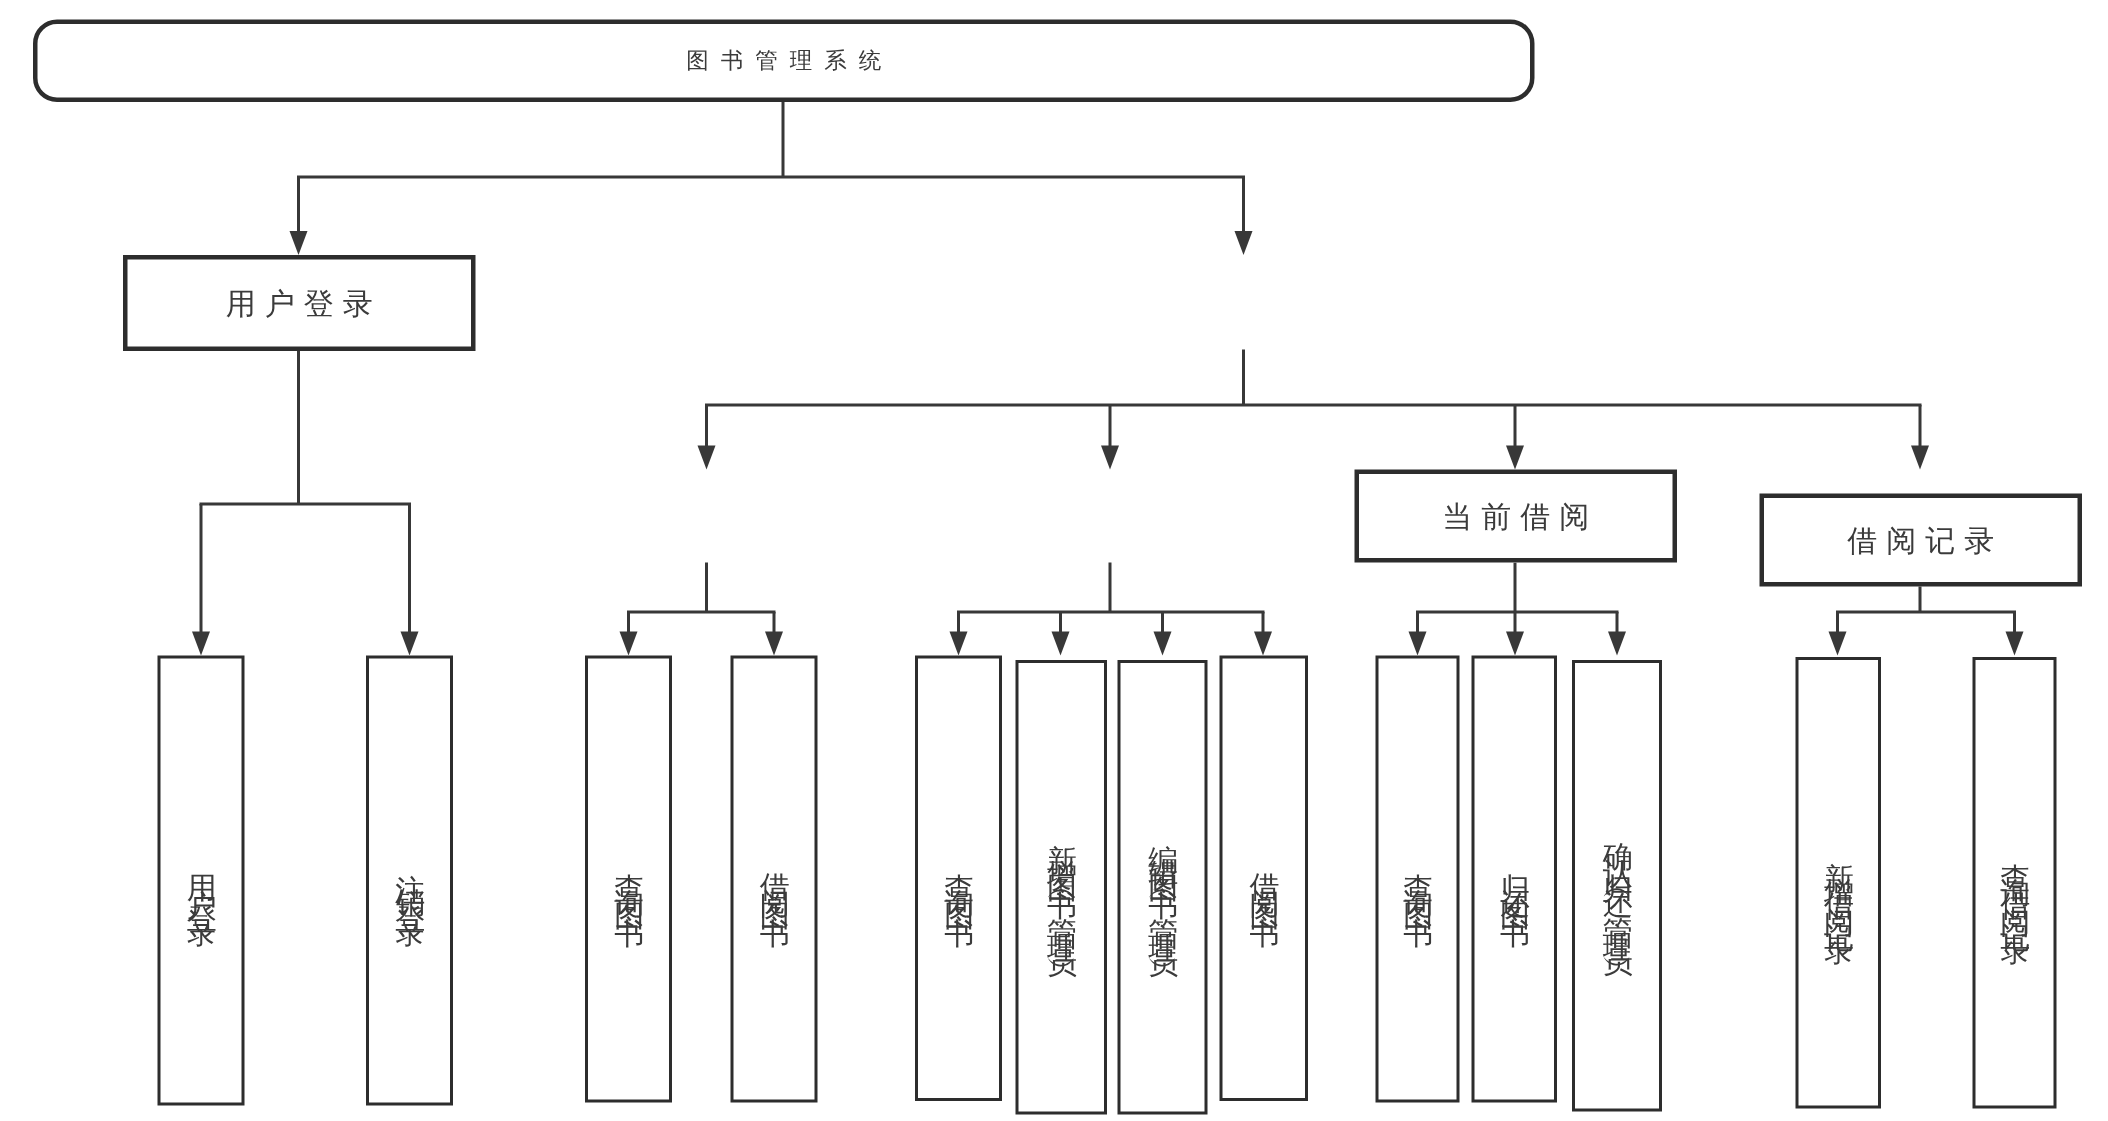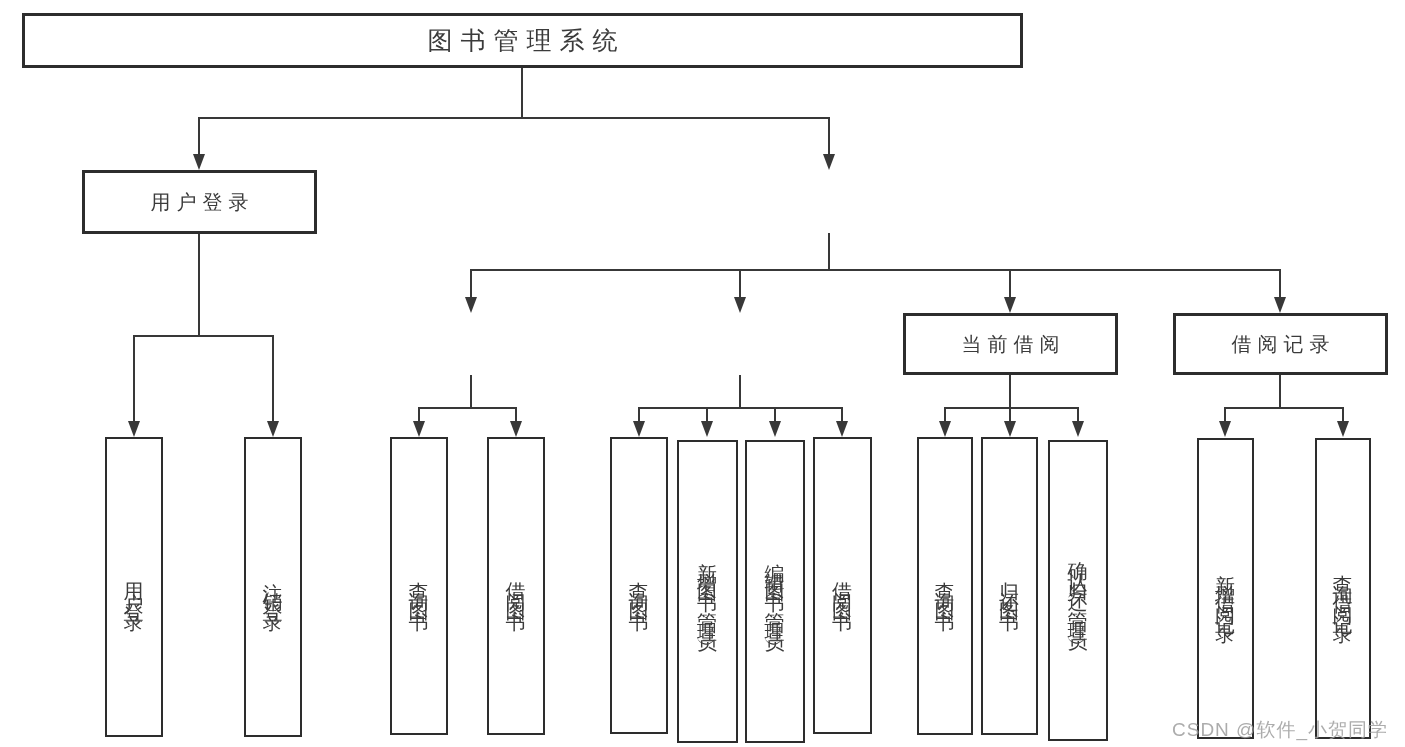--- a/index.html
+++ b/index.html
@@ -12,21 +12,21 @@
   .hl { position:absolute; height:2px; background:#383838; }
   
   .arr { position:absolute; width:0; height:0;
     border-left:6px solid transparent; border-right:6px solid transparent;
     border-top:16px solid #383838; }
   
   .hbox { position:absolute; box-sizing:border-box; background:#ffffff;
     border:3px solid #2d2d2d; display:flex; align-items:center; justify-content:center;
     font-size:20px; color:#3b3b3b; letter-spacing:6px; z-index:2; }
   .hbox span { padding-left:6px; white-space:nowrap; }
-  .hbox.title { letter-spacing:8px; font-size:25px; }
+  .hbox.title { letter-spacing:8px; font-size:15px;border-radius:16px; }
   .hbox.title span { padding-left:8px; }
   
   .vbox { position:absolute; box-sizing:border-box; background:#ffffff;
     border:2px solid #2d2d2d; display:flex; align-items:center; justify-content:center; z-index:2; }
   .vbox .vt { writing-mode:vertical-rl; text-orientation:mixed;
     font-size:20px; letter-spacing:10px; line-height:1.1; color:#3b3b3b; }
   .watermark { position:absolute; left:1172px; top:717px; z-index:5;
     font-size:19px; color:rgba(158,158,158,0.85); letter-spacing:1px; white-space:nowrap; }
 </style>
 </head>
@@ -98,21 +98,21 @@
     <span>图书管理系统</span>
   </div>
 
   <div class="hbox" style="left:82px;top:170px;width:235px;height:64px">
     <span>用户登录</span>
   </div>
 
   <div class="hbox" style="left:903px;top:313px;width:215px;height:62px">
     <span>当前借阅</span>
   </div>
-  <div class="hbox" style="left:1173px;top:313px;width:215px;height:62px">
+  <div class="hbox" style="left:1173px;top:329px;width:215px;height:62px">
     <span>借阅记录</span>
   </div>
 
   <div class="vbox" style="left:105px;top:437px;width:58px;height:300px">
     <span class="vt">用户登录</span>
   </div>
   <div class="vbox" style="left:244px;top:437px;width:58px;height:300px">
     <span class="vt">注销登录</span>
   </div>
 
@@ -146,14 +146,13 @@
     <span class="vt">确认归还（管理员）</span>
   </div>
 
   <div class="vbox" style="left:1197px;top:438px;width:57px;height:301px">
     <span class="vt">新增借阅记录</span>
   </div>
   <div class="vbox" style="left:1315px;top:438px;width:56px;height:301px">
     <span class="vt">查询借阅记录</span>
   </div>
 
-  <div class="watermark">CSDN @软件_小贺同学</div>
 </div>
 
 </body></html>

